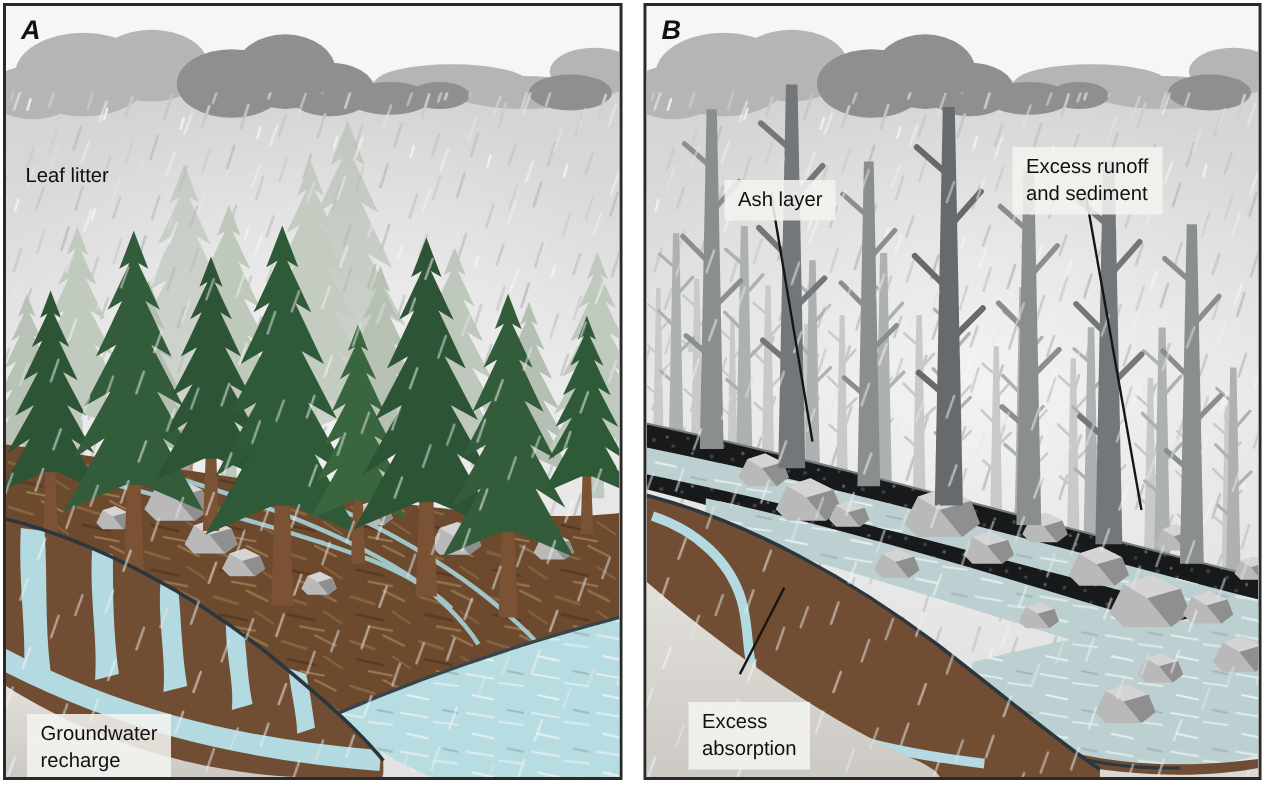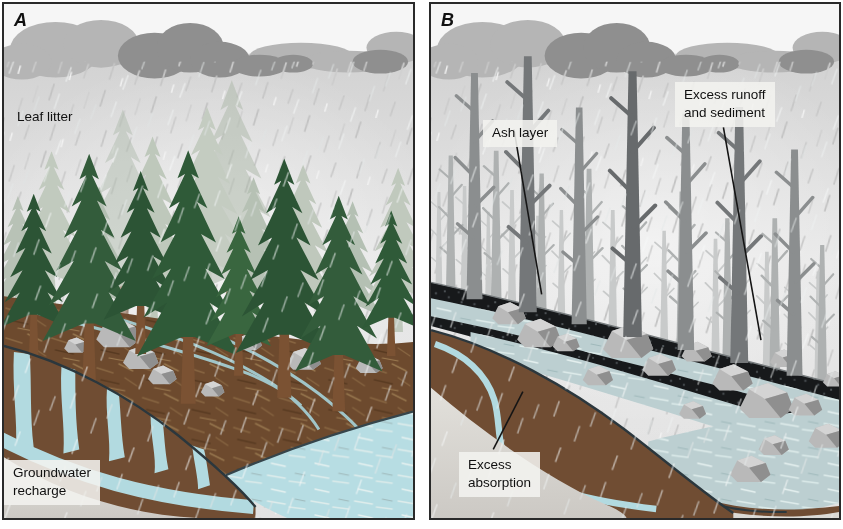--- a/index.html
+++ b/index.html
@@ -3,21 +3,21 @@
 <meta charset="utf-8">
 <style>
   html,body{margin:0;padding:0;background:#ffffff;}
   .stage{position:relative;width:843px;height:529px;background:#ffffff;font-family:"Liberation Sans",sans-serif;overflow:hidden;}
   .panel{position:absolute;top:2px;height:518px;border:2px solid #2a2a2a;box-sizing:border-box;background:#f2f2f2;overflow:hidden;}
   .panel-a{left:2px;width:413px;}
   .panel-b{left:429px;width:412px;}
   .panel svg.scene{position:absolute;left:0;top:0;width:100%;height:100%;display:block;}
   .letter{position:absolute;left:10px;top:6px;font-style:italic;font-weight:700;font-size:18px;color:#111;}
   .tag{position:absolute;font-size:13.5px;line-height:1.35;color:#101010;white-space:pre-line;}
-  .boxed{background:rgba(243,242,239,0.88);padding:4px 9px 5px;}
+  .boxed{background:rgba(243,242,239,0.88);padding:4px 9px 5px;margin-top:16px;}
   .hiddefs{position:absolute;width:0;height:0;overflow:hidden;}
 </style>
 </head>
 <body>
 
 <svg class="hiddefs" aria-hidden="true">
   <defs>
     <linearGradient id="skyg" x1="0" y1="0" x2="0" y2="1">
       <stop offset="0" stop-color="#d2d2d2"></stop>
       <stop offset="0.45" stop-color="#e7e7e7"></stop>
@@ -194,21 +194,21 @@
         <path d="M-6,436 C70,476 150,498 252,506" stroke="#b2dae0" stroke-width="14" fill="none"></path>
         <path d="M0,344 C64,360 128,396 176,434 C208,460 236,484 254,506" stroke="#2b373d" stroke-width="2.4" fill="none"></path>
       </g>
 
       <path d="M0,456 C60,494 130,514 196,517 L0,517 Z" fill="url(#faceg)"></path>
       <rect x="0" y="58" width="413" height="459" fill="url(#rainF)" opacity=".55"></rect>
     </svg>
 
     <div class="letter">A</div>
     <div class="tag" style="left:13px;top:104px;">Leaf litter</div>
-    <div class="tag boxed" style="left:0;top:456px;">Groundwater
+    <div class="tag boxed" style="left:14px;top:456px;">Groundwater
 recharge</div>
   </section>
 
   <section class="panel panel-b">
     <svg class="scene" viewBox="0 0 413 517" preserveAspectRatio="none">
       <rect x="0" y="0" width="413" height="517" fill="#f6f6f6"></rect>
       <rect x="0" y="50" width="413" height="467" fill="url(#skyg)"></rect>
       <ellipse cx="225" cy="240" rx="240" ry="200" fill="url(#glow)"></ellipse>
       <use href="#clouds"></use>
       <rect x="0" y="58" width="413" height="459" fill="url(#rain)"></rect>
@@ -302,20 +302,20 @@
       <rect x="0" y="58" width="413" height="459" fill="url(#rainF)" opacity=".55"></rect>
 
       <g stroke="#151515" stroke-width="1.6">
         <line x1="84" y1="126" x2="112" y2="292"></line>
         <line x1="296" y1="124" x2="334" y2="338"></line>
         <line x1="63" y1="448" x2="93" y2="390"></line>
       </g>
     </svg>
 
     <div class="letter">B</div>
-    <div class="tag boxed" style="left:52px;top:116px;">Ash layer</div>
+    <div class="tag boxed" style="left:52px;top:100px;">Ash layer</div>
     <div class="tag boxed" style="left:244px;top:78px;">Excess runoff
 and sediment</div>
     <div class="tag boxed" style="left:28px;top:448px;">Excess
 absorption</div>
   </section>
 
 </div>
 
 </body></html>

